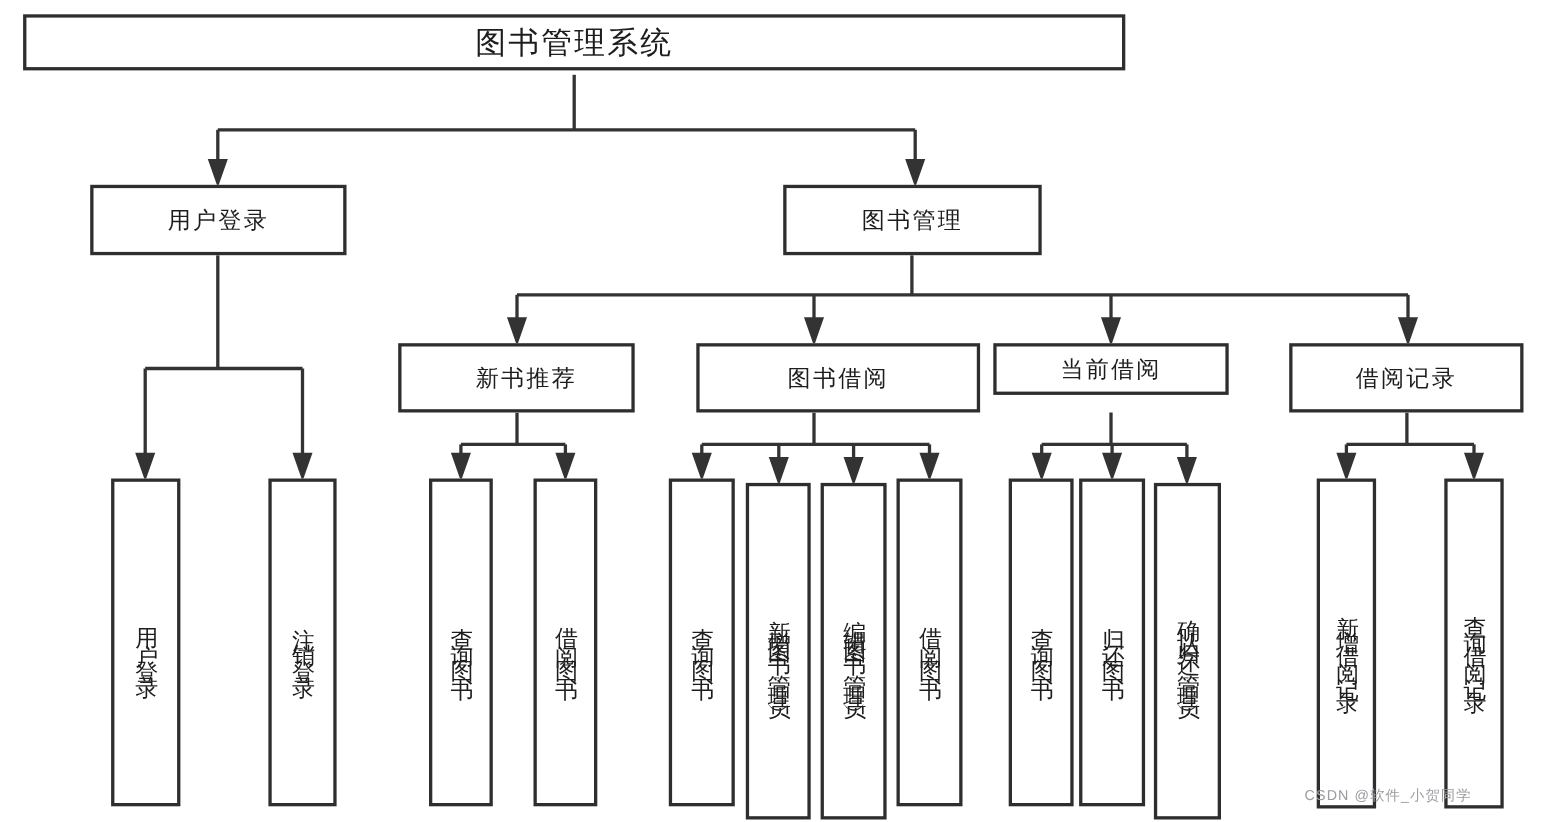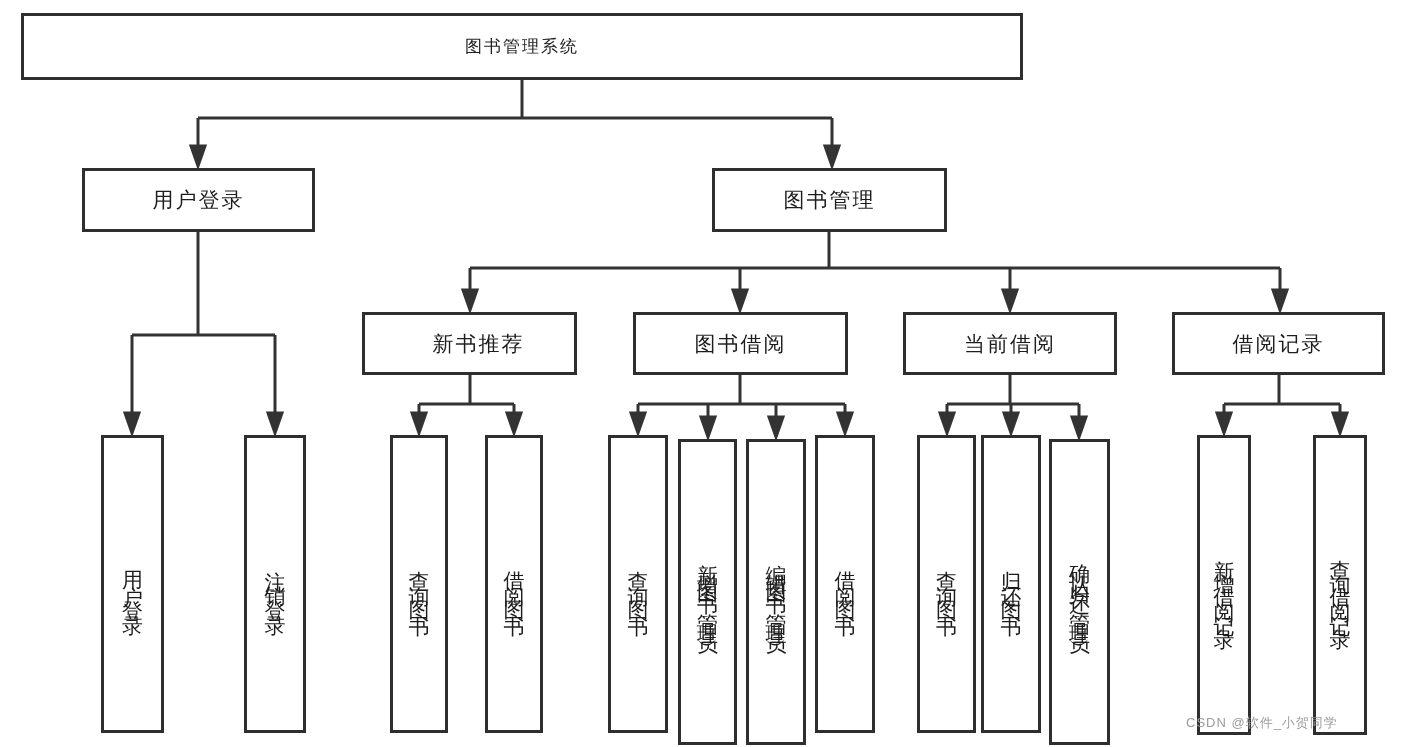--- a/index.html
+++ b/index.html
@@ -23,26 +23,26 @@
   .hbox{font-size:21px;letter-spacing:2px;}
   .vbox{
     writing-mode:vertical-lr;
     font-size:21px;
     text-align:center;
   }
   .ls4{letter-spacing:15px;}
   .ls6{letter-spacing:14px;}
   .ls9{letter-spacing:10px;}
   
-  #b-root   {left:21px;  top:13px;  width:1002px;height:67px;font-size:17px;}
+  #b-root   {left:21px;  top:13px;  width:1002px;height:51px;font-size:28px;}
   #b-login  {left:82px;  top:168px; width:233px; height:64px;}
   #b-mgmt   {left:712px; top:168px; width:235px; height:64px;}
   #b-rec    {left:362px; top:312px; width:215px; height:63px;padding-left:18px;}
-  #b-borrow {left:633px; top:312px; width:215px; height:63px;}
-  #b-current{left:903px; top:312px; width:214px; height:63px;}
+  #b-borrow {left:633px; top:312px; width:258px; height:63px;}
+  #b-current{left:903px; top:312px; width:214px; height:47px;}
   #b-record {left:1172px;top:312px; width:213px; height:63px;}
   
   #v-login      {left:101px; top:435px;width:63px;height:298px;}
   #v-logout     {left:244px; top:435px;width:62px;height:298px;}
   #v-rec-query  {left:390px; top:435px;width:58px;height:298px;}
   #v-rec-borrow {left:485px; top:435px;width:58px;height:298px;}
   #v-bor-query  {left:608px; top:435px;width:60px;height:298px;}
   #v-bor-add    {left:678px; top:439px;width:59px;height:306px;}
   #v-bor-edit   {left:746px; top:439px;width:60px;height:306px;}
   #v-bor-borrow {left:815px; top:435px;width:60px;height:298px;}

